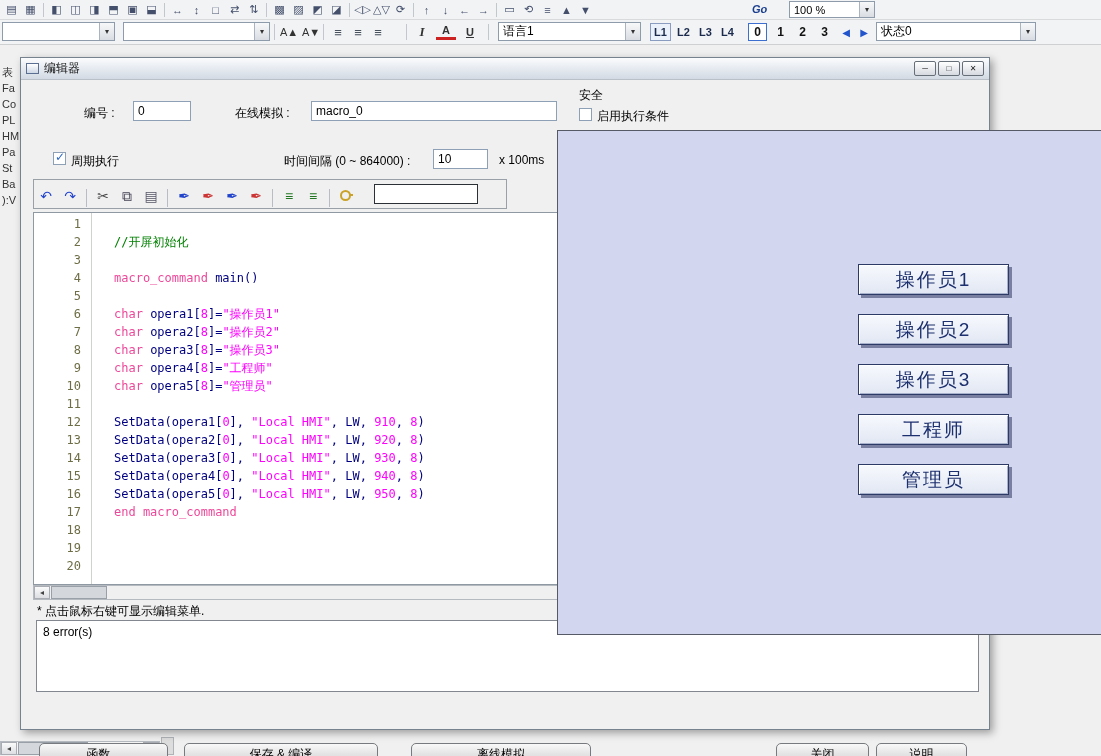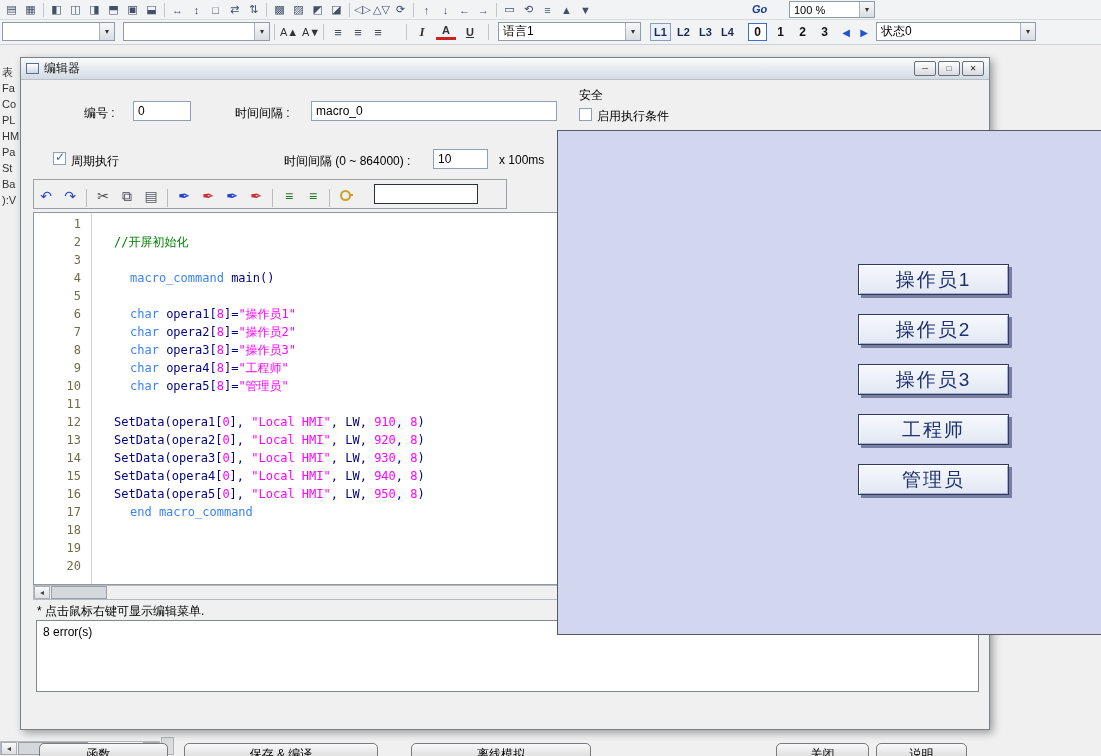--- a/index.html
+++ b/index.html
@@ -57,21 +57,21 @@
   .icon-key::before { content:""; position:absolute; left:1px; top:3px; width:7px; height:7px; border:2px solid #c9a227; border-radius:50%; }
   .icon-key::after { content:""; position:absolute; left:10px; top:7px; width:4px; height:2px; background:#c9a227; box-shadow:2px 2px 0 -1px #c9a227; }
   .ed-search { position:absolute; left:340px; top:4px; width:104px; height:20px; border:1px solid #2b2f36; font-size:12px; padding:0 3px; background:#fff; }
 
   .code-area { position:absolute; left:12px; top:154px; width:946px; height:373px; background:#fff; border:1px solid #8f99a3; display:flex; overflow:hidden; }
   .gutter { width:58px; border-right:1px solid #cdd3cd; padding-top:2px; }
   .ln { height:18px; line-height:18px; text-align:right; padding-right:10px; font-family:"DejaVu Sans Mono",monospace; font-size:12px; color:#6e6e46; }
   .code-lines { flex:1; padding:2px 0 0 22px; }
   .code-line { height:18px; line-height:18px; font-family:"DejaVu Sans Mono",monospace; font-size:12px; white-space:pre; }
   .tk-c { color:#008000; }
-  .tk-k { color:#3b82f6;margin-left:16px; }
+  .tk-k { color:#ec4899; }
   .tk-p { color:#000080; }
   .tk-n { color:#ff00ff; }
   .tk-s { color:#ff00ff; }
 
   .hscroll { position:absolute; left:12px; top:527px; width:946px; height:15px; background:#f0f0f0; border:1px solid #b5bac0; }
   .sb-arrow { position:absolute; top:0; width:16px; height:13px; background:linear-gradient(#fafafa,#dcdee2); border:1px solid #a9adb3; display:flex; align-items:center; justify-content:center; }
   .sb-arrow.left { left:0; } .sb-arrow.left::after { content:"◂"; font-size:8px; color:#444; }
   .sb-arrow.right { right:0; } .sb-arrow.right::after { content:"▸"; font-size:8px; color:#444; }
   .sb-thumb { position:absolute; left:17px; top:0; width:56px; height:13px; background:#d4d7dc; border:1px solid #9aa0a8; }
 
@@ -198,21 +198,21 @@
       <span class="title-text">编辑器</span>
       <span class="win-controls">
         <span class="wc">─</span>
         <span class="wc">□</span>
         <span class="wc">✕</span>
       </span>
     </div>
 
     <span class="lbl" style="left:63px;top:47px">编号 :</span>
     <input class="txt" style="left: 112px; top: 43px; width: 58px;" value="0">
-    <span class="lbl" style="left:214px;top:47px">时间间隔 :</span>
+    <span class="lbl" style="left:214px;top:47px">在线模拟 :</span>
     <input class="txt" style="left: 290px; top: 43px; width: 246px;" value="macro_0">
 
     <span class="lbl" style="left:558px;top:29px">安全</span>
     <span class="cbx" style="left:558px;top:50px"></span>
     <span class="lbl" style="left:576px;top:50px">启用执行条件</span>
 
     <span class="cbx checked" style="left:32px;top:94px"></span>
     <span class="lbl" style="left:50px;top:95px">周期执行</span>
     <span class="lbl" style="left:263px;top:95px">时间间隔 (0 ~ 864000) :</span>
     <input class="txt" style="left: 412px; top: 91px; width: 55px;" value="10">

